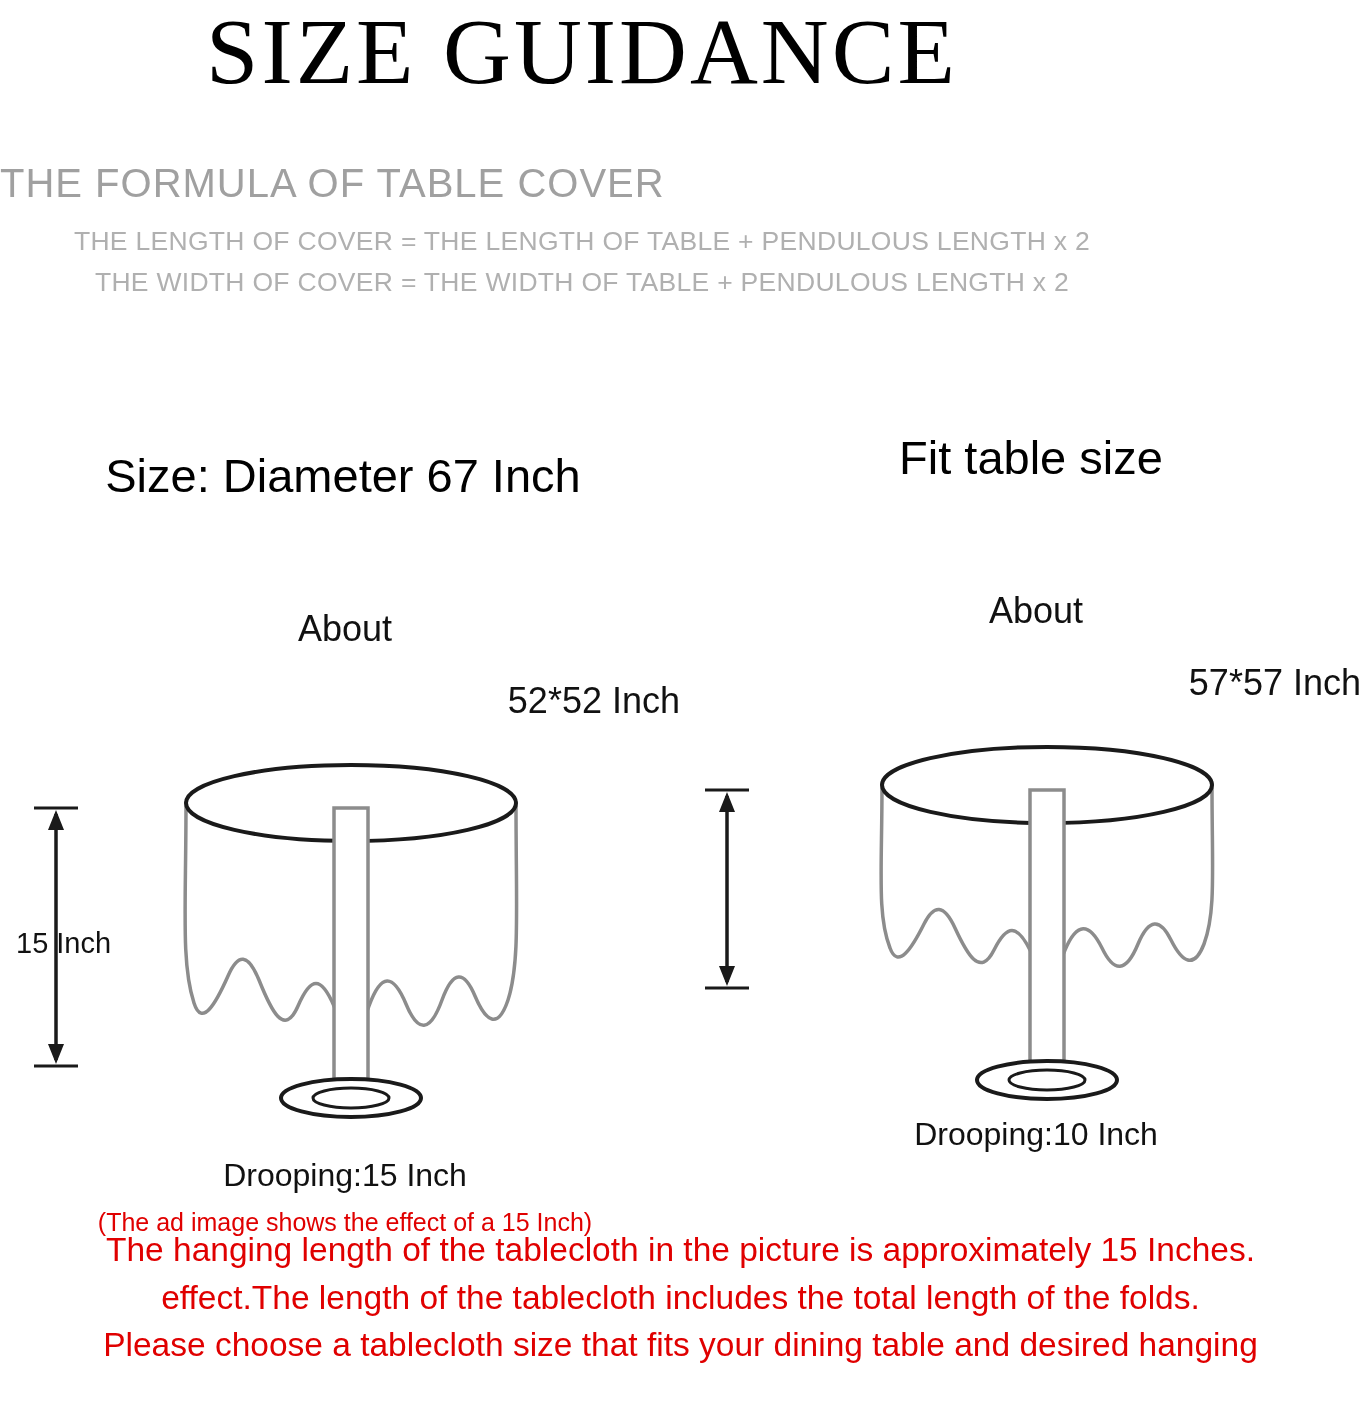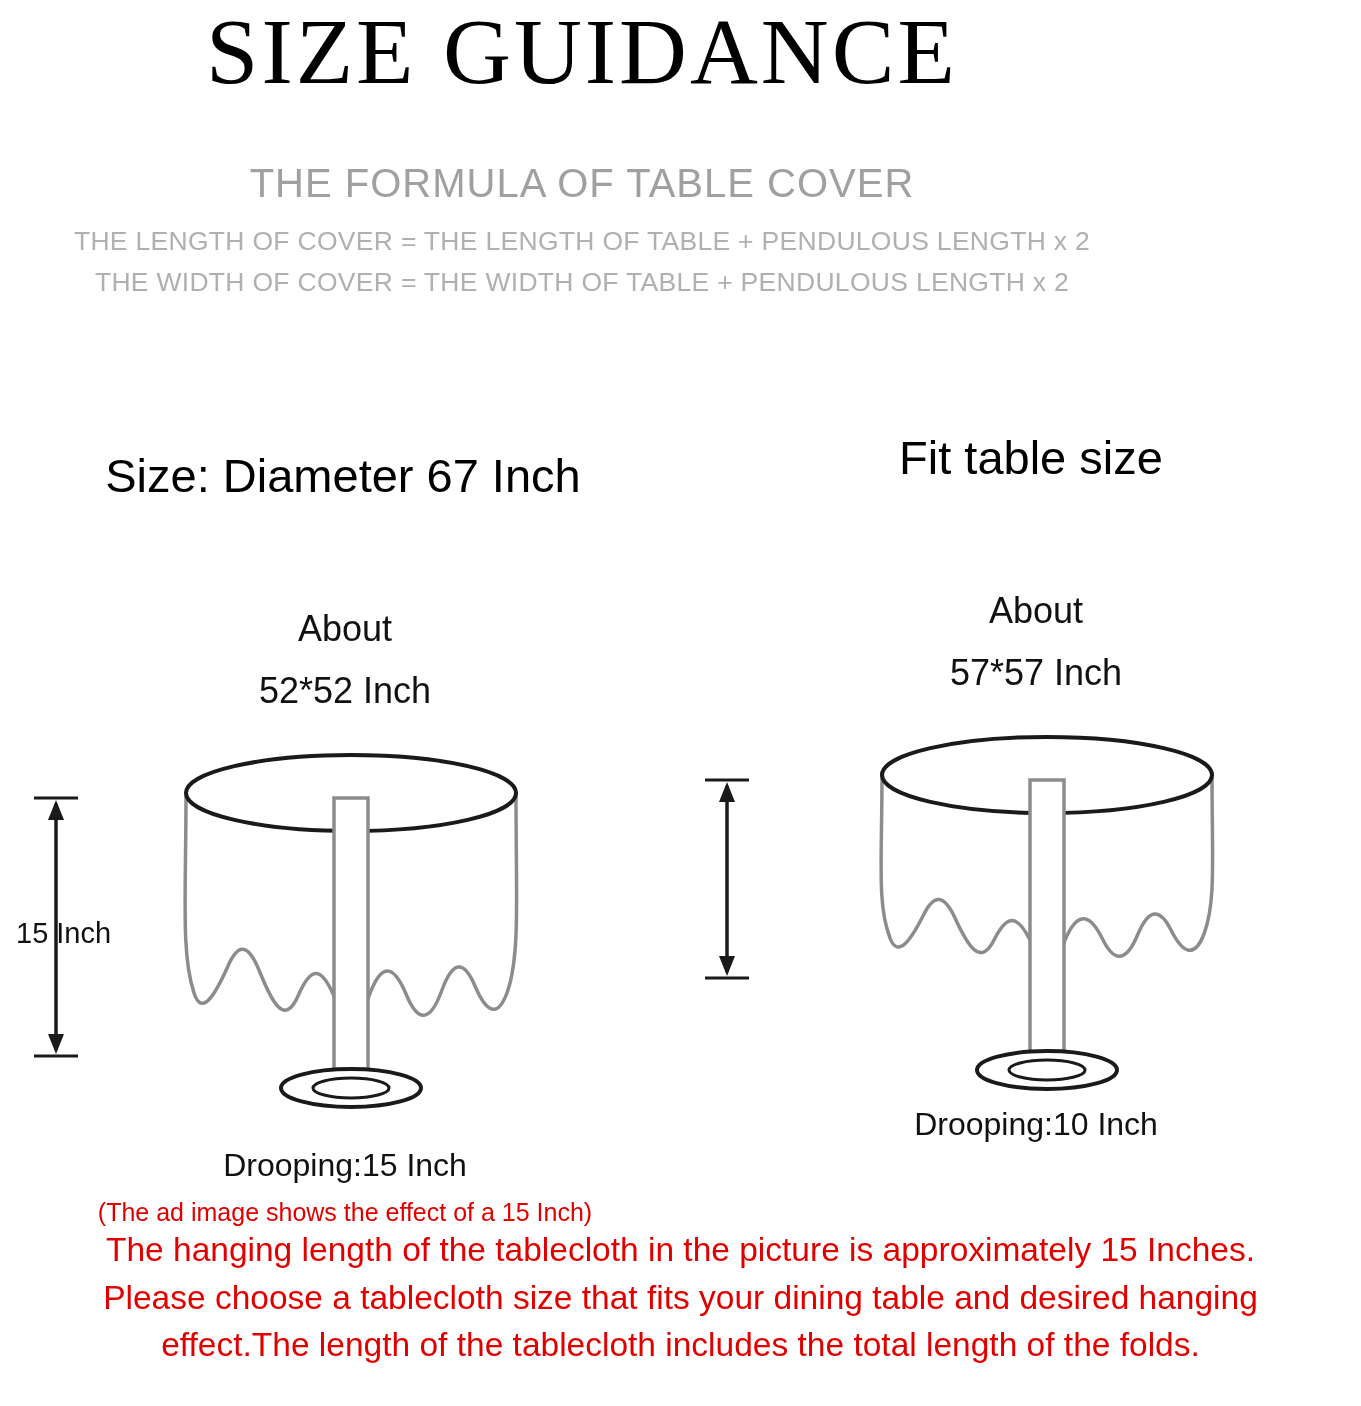--- a/index.html
+++ b/index.html
@@ -30,21 +30,21 @@
     font-size: 94px;
     letter-spacing: 3px;
     line-height: 1;
     margin-top: 4px;
     color: #000;
     font-weight: 400;
   }
 
   
   .formula-heading {
-    text-align: center;
+    text-align: left;
     color: #a0a0a0;
     font-size: 40px;
     letter-spacing: 1px;
     margin-top: 44px;
   }
   .formula-line {
     text-align: center;
     color: #b0b0b0;
     font-size: 26.5px;
     letter-spacing: 0.3px;
@@ -80,23 +80,23 @@
   .col.left .col-title { padding-left: 6px; margin-top: 18px; }
   .col.right .col-title { padding-left: 20px; }
 
   .about {
     text-align: center;
     font-size: 36px;
     margin-top: 105px;
     color: #111;
   }
   .about-size {
-    text-align: center;
+    text-align: right;
     font-size: 36px;
-    margin-top: 20px;
+    margin-top: 30px;
     color: #111;
   }
   .col.left .about, .col.left .about-size { padding-left: 10px; }
   .col.right .about, .col.right .about-size { padding-left: 30px; }
 
   .figure {
     position: relative;
     width: 680px;
     height: 380px;
     margin-top: 26px;
@@ -221,17 +221,17 @@
         </svg>
         
       </div>
 
       <div class="drooping">Drooping:10 Inch</div>
     </div>
   </div>
 
   <div class="bottom-note">
     <div>The hanging length of the tablecloth in the picture is approximately 15 Inches.</div>
+    <div>effect.The length of the tablecloth includes the total length of the folds.</div>
     <div>Please choose a tablecloth size that fits your dining table and desired hanging</div>
-    <div>effect.The length of the tablecloth includes the total length of the folds.</div>
   </div>
 
 </div>
 
 </body></html>

